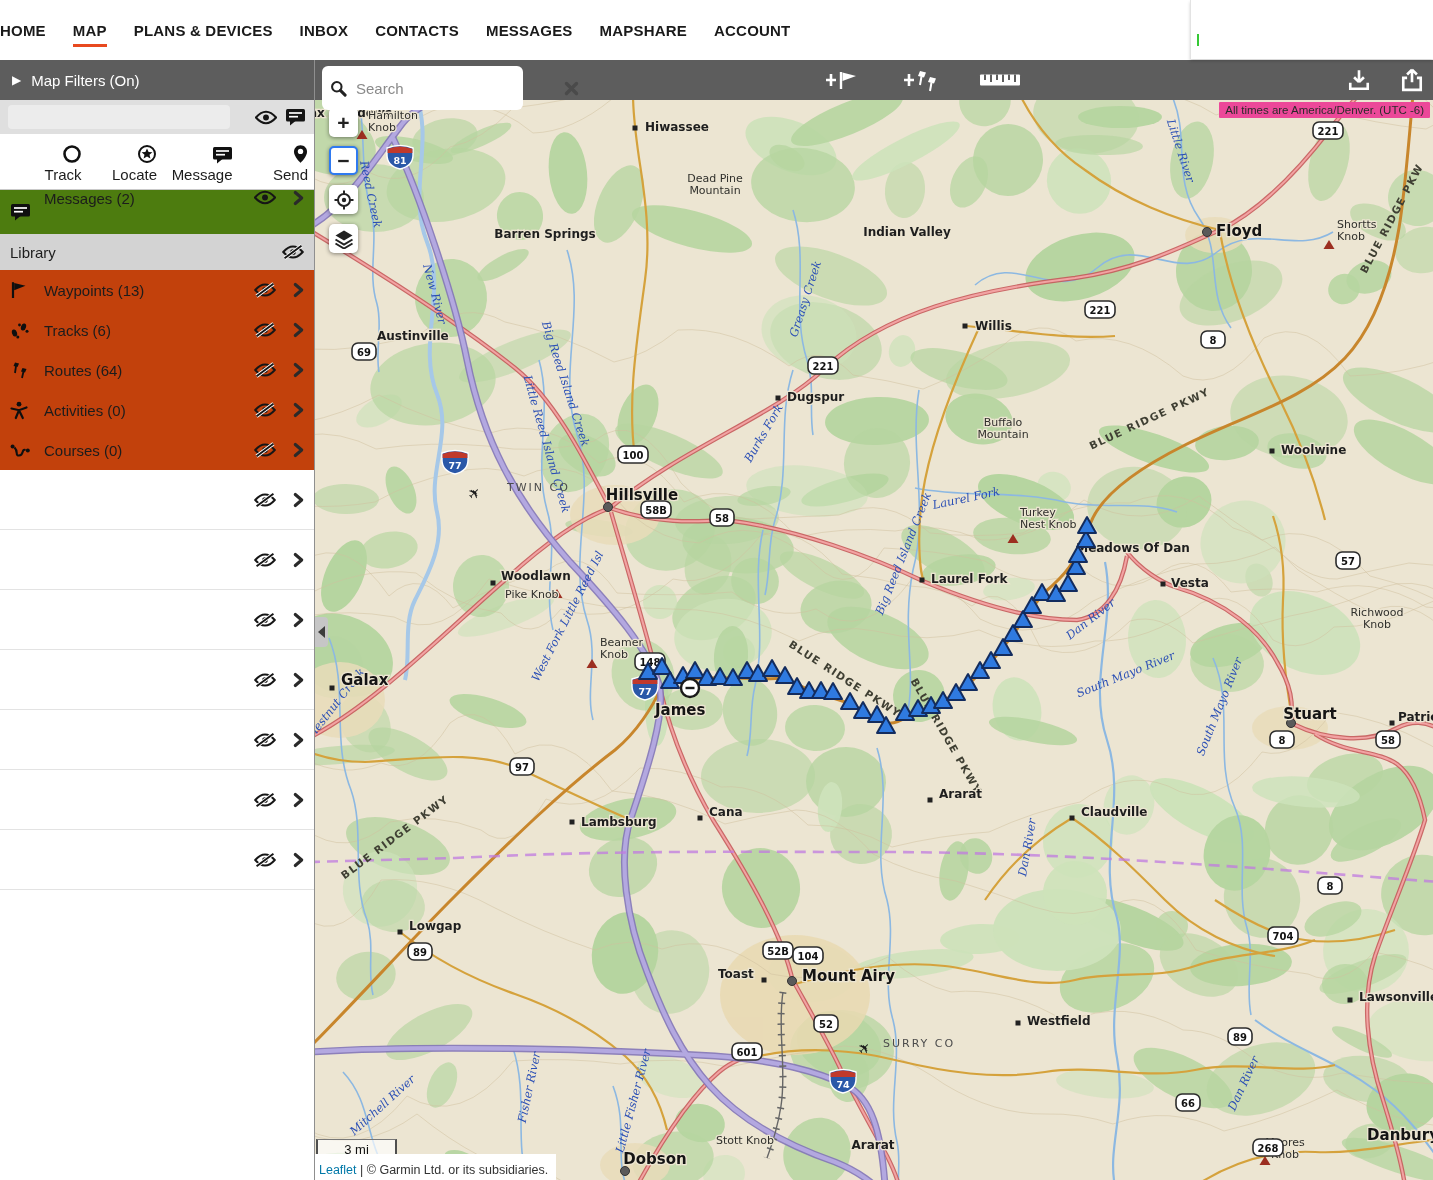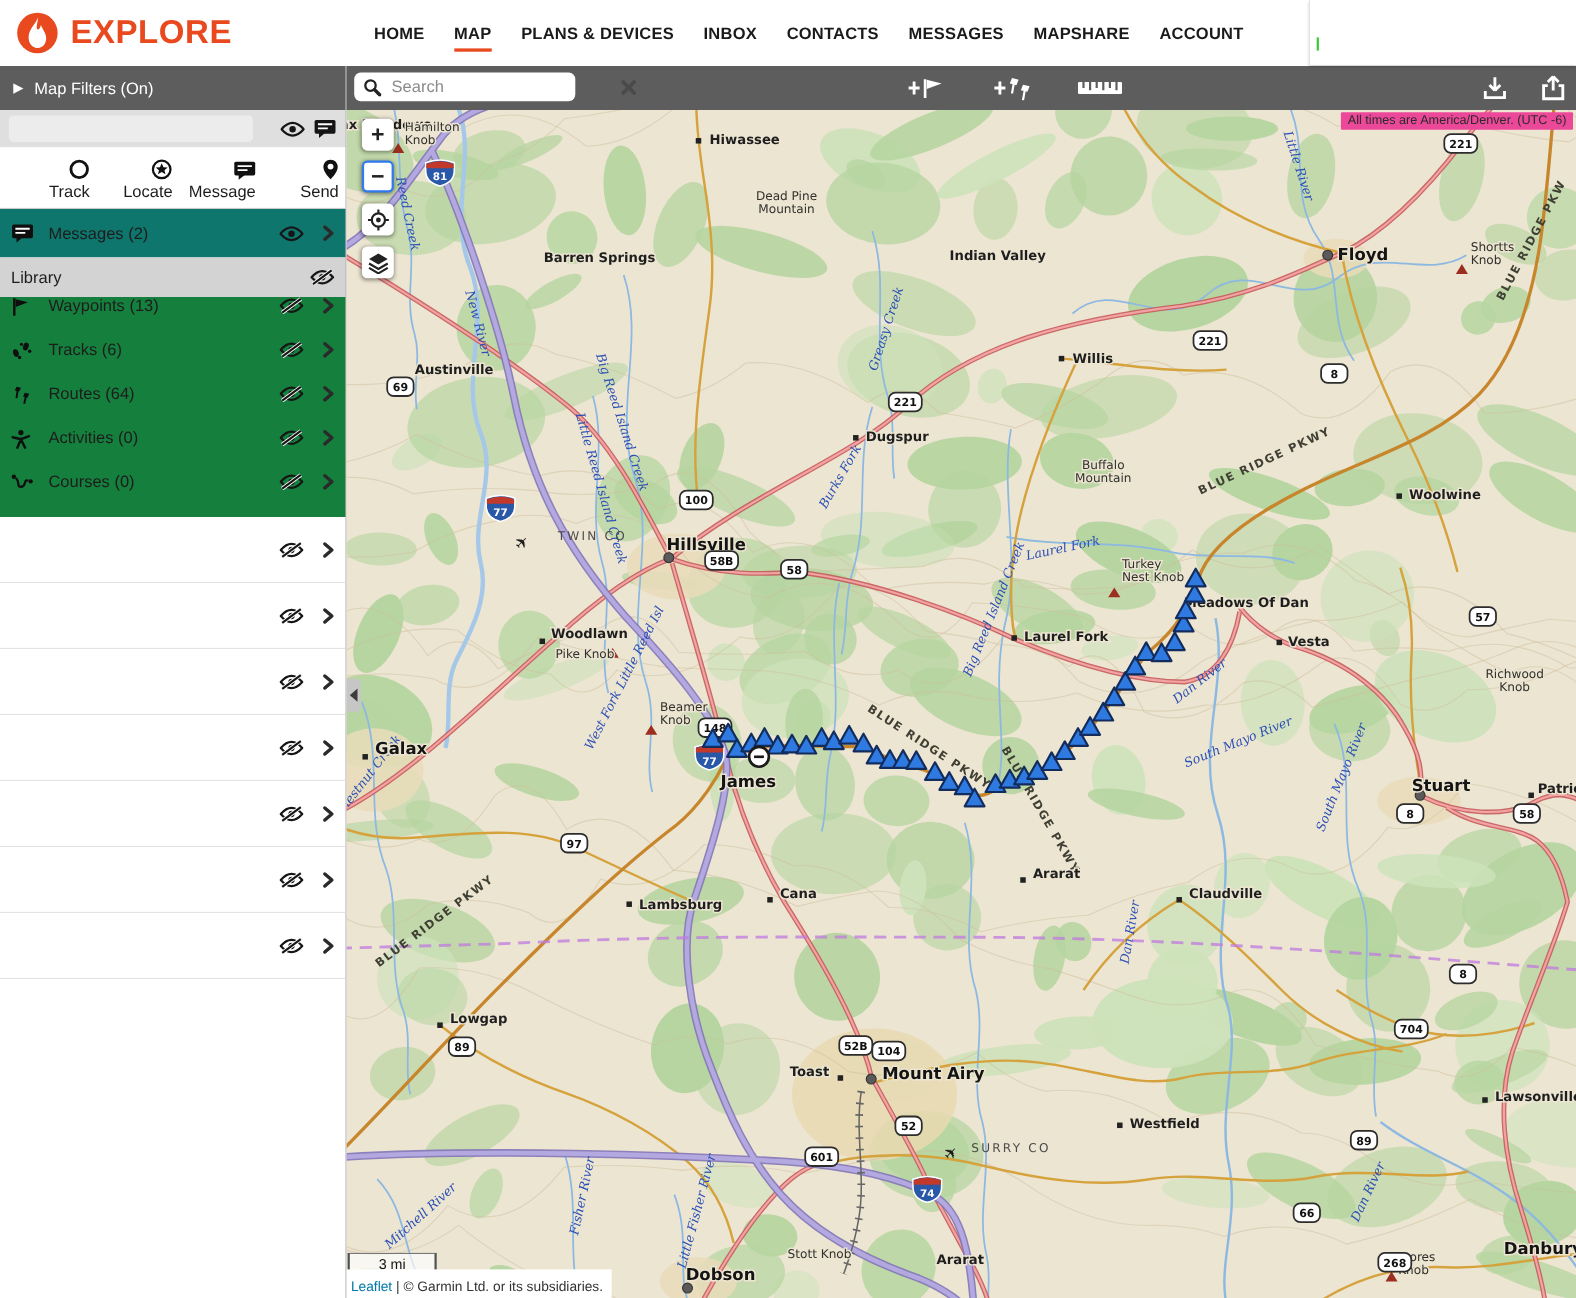--- a/index.html
+++ b/index.html
@@ -28,37 +28,37 @@
   .device-row{height:34px;background:#dfdfdf;display:flex;align-items:center;padding:0 8px;gap:8px}
   .device-pill{width:222px;height:24px;background:#ececec;border-radius:4px}
   .device-row .spacer{flex:1}
   .icon-btn{display:flex;align-items:center;justify-content:center;color:#151515;cursor:pointer}
   .icon-btn svg{display:block}
   .actions-row{height:56px;background:#fff;border-bottom:1px solid #c9c9c9;display:flex;align-items:stretch;padding:2px 6px 0}
   .action{flex:1;display:flex;flex-direction:column;align-items:flex-end;justify-content:center;gap:2px;cursor:pointer;position:relative}
   .action + .action::before{content:"";position:absolute;left:0;top:10px;bottom:10px;width:0}
   .action .aicon{height:22px;color:#111;display:flex;align-items:flex-end}
   .action .alabel{font-size:15px;color:#1c1c1c}
-  .messages-row{height:44px;display:flex;align-items:center;padding:0 10px;background:#0f766e}
+  .messages-row{height:44px;display:flex;padding:0 10px;background:#4d7c0f}
   .sec-header{height:36px;background:#d3d3d3;display:flex;align-items:center;padding:0 10px;font-size:15px;color:#1d1d1d}
   .sec-header .title{flex:1}
-  .lib-row{height:40px;display:flex;align-items:flex-start;padding:0 10px;background:#15803d}
+  .lib-row{height:40px;display:flex;align-items:center;padding:0 10px;background:#c2410c}
   .licon{width:26px;color:#0f0f0f;display:flex;align-items:center}
   .llabel{font-size:15px;color:#1c1c1c;margin-left:8px;flex:1}
   .row-eye{width:34px;display:flex;justify-content:center;color:#161616;cursor:pointer}
   .row-chev{width:22px;display:flex;justify-content:flex-end;color:#2a2a2a;cursor:pointer}
   .col-row{height:60px;display:flex;align-items:center;padding:0 10px;background:#fff;border-bottom:1px solid #e3e3e3}
   .col-row .cname{flex:1}
   .sidebar-rest{flex:1;background:#fff}
   .hdr-ic{margin-left:14px;color:#161616;cursor:pointer;display:flex}
 
   
   .map-wrap{flex:1;position:relative;display:flex;flex-direction:column}
   .map-toolbar{height:40px;background:#5d5d5d;position:relative;flex:none;z-index:20}
-  .search-box{position:absolute;left:7px;top:6px;width:201px;height:26px;background:#fff;border-radius:6px;
+  .search-box{position:absolute;left:7px;top:6px;width:201px;height:44px;background:#fff;border-radius:6px;
     display:flex;align-items:center;padding:0 8px;gap:7px}
   .search-box input{border:none;outline:none;flex:1;font-size:15px;color:#333;font-family:"Liberation Sans",sans-serif;background:transparent}
   .search-box input::placeholder{color:#8a8a8a}
   .tb-ic{position:absolute;top:5px;height:30px;display:flex;align-items:center;color:#fff;cursor:pointer}
   .map-area{position:relative;flex:1;overflow:hidden;background:#ece5d2}
   .map-area > svg.base{position:absolute;left:0;top:0}
   .tz-note{position:absolute;top:2px;right:3px;background:#ec4899;color:#2b2b2b;font-size:11.5px;padding:2px 6px;z-index:12;border-radius:1px}
   .zoom-ctl{position:absolute;left:14px;width:29px;height:29px;background:#fff;border-radius:5px;
     box-shadow:0 1px 4px rgba(0,0,0,.45);display:flex;align-items:center;justify-content:center;
     color:#222;font-size:21px;font-weight:bold;cursor:pointer;z-index:12;line-height:1}
@@ -80,27 +80,20 @@
   .water{font-size:11.5px;font-style:italic;fill:#2b4fb5;font-family:"DejaVu Serif",serif}
   .roadlbl{font-size:10.5px;font-weight:bold;fill:#3f3f33;letter-spacing:1.5px}
   .county{font-size:11px;fill:#4c4c4c;letter-spacing:2px}
   .shield-t{font-size:10px;font-weight:bold;fill:#111}
   .int-t{font-size:9.5px;font-weight:bold;fill:#fff}
 </style>
 </head>
 <body>
 
 <header>
-  <div class="logo">
-    <svg class="logo-mark" viewBox="0 0 100 100">
-      <circle cx="50" cy="50" r="46" fill="#e8491f"></circle>
-      <path d="M52 14 C44 32 30 42 30 60 C30 75 40 84 51 84 C63 84 70 74 70 61 C70 50 61 41 58 31 C56 44 46 47 49 31 Z" fill="#fff"></path>
-    </svg>
-    <span class="logo-text">EXPLORE</span>
-  </div>
   <nav id="nav-items">
       <span class="nav-item">HOME</span>
       <span class="nav-item active">MAP</span>
       <span class="nav-item">PLANS &amp; DEVICES</span>
       <span class="nav-item">INBOX</span>
       <span class="nav-item">CONTACTS</span>
       <span class="nav-item">MESSAGES</span>
       <span class="nav-item">MAPSHARE</span>
       <span class="nav-item">ACCOUNT</span>
     </nav>

